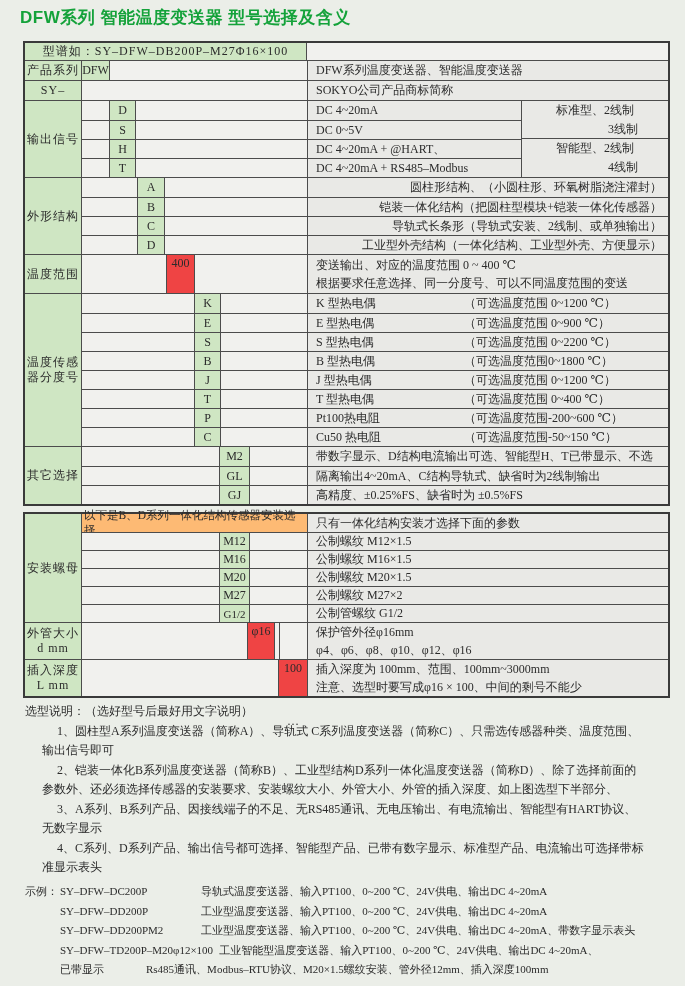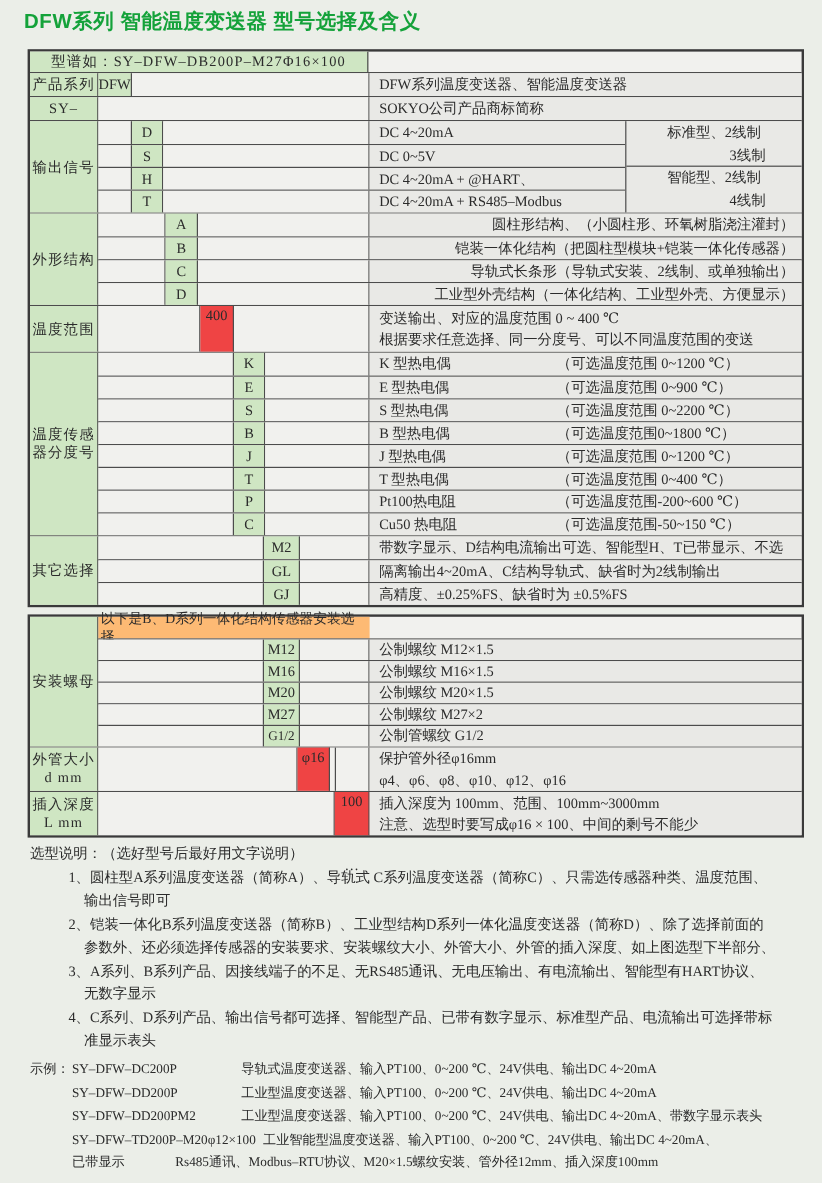--- a/index.html
+++ b/index.html
@@ -34,21 +34,21 @@
   .main{flex:0 0 148px;}
   .wir{flex:0 0 146px;border-left:1px solid #4c4c4c;background:#e9e9e6;display:flex;flex-direction:column;font-size:12px;}
   .wcell{height:38px;box-sizing:border-box;}
   .wcell:first-child{border-bottom:1px solid #4c4c4c;}
   .wl1{text-align:center;line-height:19px;}
   .wl2{text-align:right;padding-right:30px;line-height:18px;}
   .notes{position:absolute;left:0;top:702px;width:549px;font-size:12px;}
   .nl{line-height:19.5px;white-space:nowrap;}
   .ind0{padding-left:25px;}
   .ind1{padding-left:57px;}
-  .ind2{padding-left:70px;}
+  .ind2{padding-left:42px;}
   .ex{position:absolute;left:25px;top:882px;font-size:11px;line-height:19.5px;}
   .exr{display:flex;white-space:nowrap;}
   .ex-label{flex:0 0 35px;}
   .ex-code{min-width:135px;padding-right:6px;}
   .ex-code.wide{min-width:0;}
 </style>
 </head>
 <body>
 
 <div class="page">
@@ -287,20 +287,21 @@
     </div>
   </div>
 
   <div class="tbl t2">
 
     <div class="sec">
       <div class="cat">安装螺母</div>
       <div class="rows">
         <div class="rw">
           <div class="c ghead" style="flex:0 0 226px">以下是B、D系列一体化结构传感器安装选择</div>
+          <div class="c fn">只有一体化结构安装才选择下面的参数</div>
         </div>
         <div class="rw">
           <div class="c blank" style="flex:0 0 138px"></div>
           <div class="c code" style="flex:0 0 30px">M12</div>
           <div class="c blank" style="flex:0 0 58px"></div>
           <div class="c fn">公制螺纹 M12×1.5</div>
         </div>
         <div class="rw">
           <div class="c blank" style="flex:0 0 138px"></div>
           <div class="c code" style="flex:0 0 30px">M16</div>

